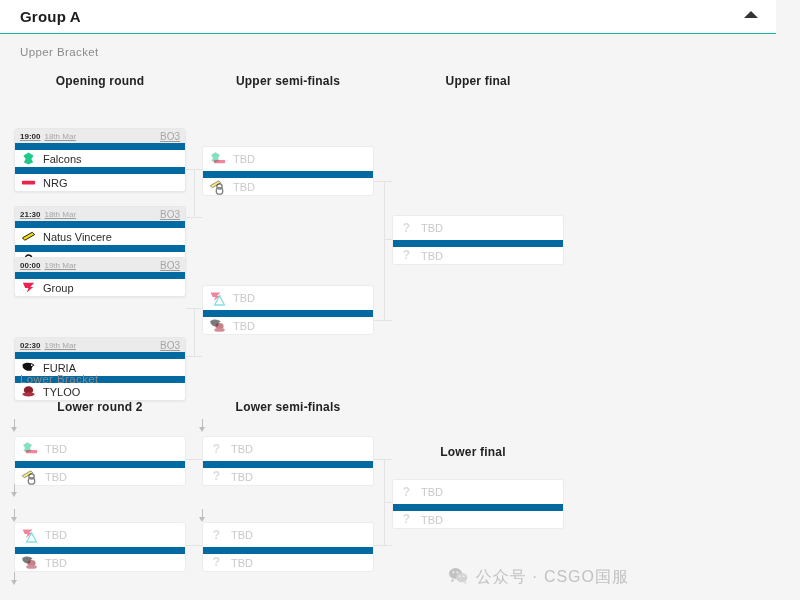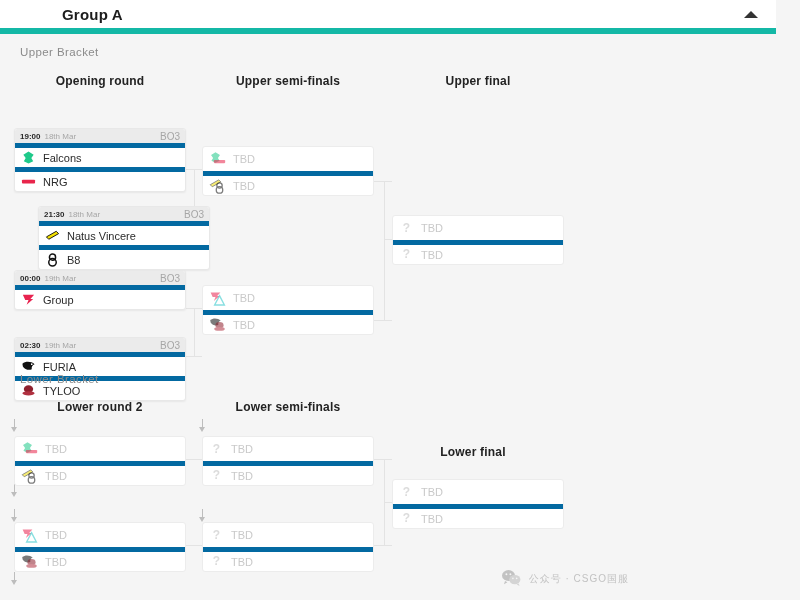--- a/index.html
+++ b/index.html
@@ -8,22 +8,22 @@
     font-family: "Liberation Sans", sans-serif;
     background: #f5f5f5;
     overflow: hidden;
   }
   #root { position: relative; width: 800px; height: 600px; }
 
   
   .group-header {
     position: absolute; left: 0; top: 0; width: 776px; height: 34px;
     background: #ffffff;
-    border-bottom: 6px solid #14b8a6;
-    display: flex; align-items: center; padding-left: 42px;
+    border-bottom: 1px solid #14b8a6;
+    display: flex; align-items: center;
   }
   .group-title {
     margin-left: 20px;
     font-size: 15px; font-weight: bold; color: #1c1c1c;
     letter-spacing: .2px;
   }
   .collapse-chevron {
     position: absolute; right: 18px; top: 11px;
     width: 0; height: 0;
     border-left: 7px solid transparent;
@@ -55,30 +55,30 @@
     border-radius: 3px;
     box-shadow: 0 1px 2px rgba(0,0,0,.06);
     overflow: hidden;
   }
   .match.faded { box-shadow: none; border-color: #ececec; }
 
   .match-head {
     height: 14px; background: #ebebeb;
     display: flex; align-items: center;
     padding: 0 5px;
-    font-size: 8px; color: #9a9a9a;
+    font-size: 8px; color: #9a9a9a; text-decoration: underline;
   }
   .m-time { font-weight: bold; color: #2a2a2a; font-size: 8px; }
   .m-date { margin-left: 4px; font-size: 8px; color: #a6a6a6; }
   .m-bo   { margin-left: auto; font-size: 10px; color: #a6a6a6; }
 
   .team-row {
     height: 24px; display: flex; align-items: center;
     padding: 0 6px;
-    border-top: 5px solid #0369a1;
+    border-top: 7px solid #0369a1;
   }
   .team-row:first-of-type { border-top: none; }
   .team-name {
     margin-left: 7px; font-size: 11px; color: #2b2b2b;
     white-space: nowrap;
   }
   .faded .team-name { color: #c9c9c9; }
 
   
   .logo { width: 15px; height: 15px; position: relative; flex: 0 0 15px; }
@@ -105,21 +105,21 @@
     width: 0; height: 0;
     border-left: 3.5px solid transparent;
     border-right: 3.5px solid transparent;
     border-top: 5px solid #bdbdbd;
   }
 
   
   .watermark {
     position: absolute; right: 18px; bottom: 12px;
     display: flex; align-items: center;
-    color: #c2c2c2; font-size: 10px; letter-spacing: 1px;
+    color: #c2c2c2; font-size: 16px; letter-spacing: 1px;
   }
   .wechat-icon { margin-right: 8px; }
 </style>
 </head>
 <body>
 
 <div id="root">
 
   <div class="group-header">
     <div class="group-title">Group A</div>
@@ -164,21 +164,21 @@
       <div class="team-row">
         <span class="logo">
           <svg viewBox="0 0 16 16">
               <rect x="1" y="6" width="14" height="4" rx="1" fill="#e8254b"></rect>
             </svg>
         </span>
         <span class="team-name">NRG</span>
       </div>
     </div>
 
-    <div class="match" style="left:14px; top:172px;margin-left:24px;">
+    <div class="match" style="left:14px; top:172px;">
       <div class="match-head">
         <span class="m-time">21:30</span>
         <span class="m-date">18th Mar</span>
         <span class="m-bo">BO3</span>
       </div>
       <div class="team-row">
         <span class="logo">
           <svg viewBox="0 0 16 16">
               <path d="M1.5 9.5 L12 3.5 L14.5 6 L4 12 Z" fill="#f4e000" stroke="#111" stroke-width="1"></path>
             </svg>
@@ -189,21 +189,21 @@
         <span class="logo">
           <svg viewBox="0 0 16 16">
               <circle cx="8" cy="5.5" r="3.3" fill="none" stroke="#111" stroke-width="1.6"></circle>
               <circle cx="8" cy="11" r="4" fill="none" stroke="#111" stroke-width="1.6"></circle>
             </svg>
         </span>
         <span class="team-name">B8</span>
       </div>
     </div>
 
-    <div class="match" style="left:14px; top:236px;">
+    <div class="match" style="left:14px; top:223px;">
       <div class="match-head">
         <span class="m-time">00:00</span>
         <span class="m-date">19th Mar</span>
         <span class="m-bo">BO3</span>
       </div>
       <div class="team-row">
         <span class="logo">
           <svg viewBox="0 0 16 16">
               <path d="M2 3 H14 L10 7.5 H13 L6 13.5 L8 8.5 H4.5 Z" fill="#e8234f"></path>
             </svg>

